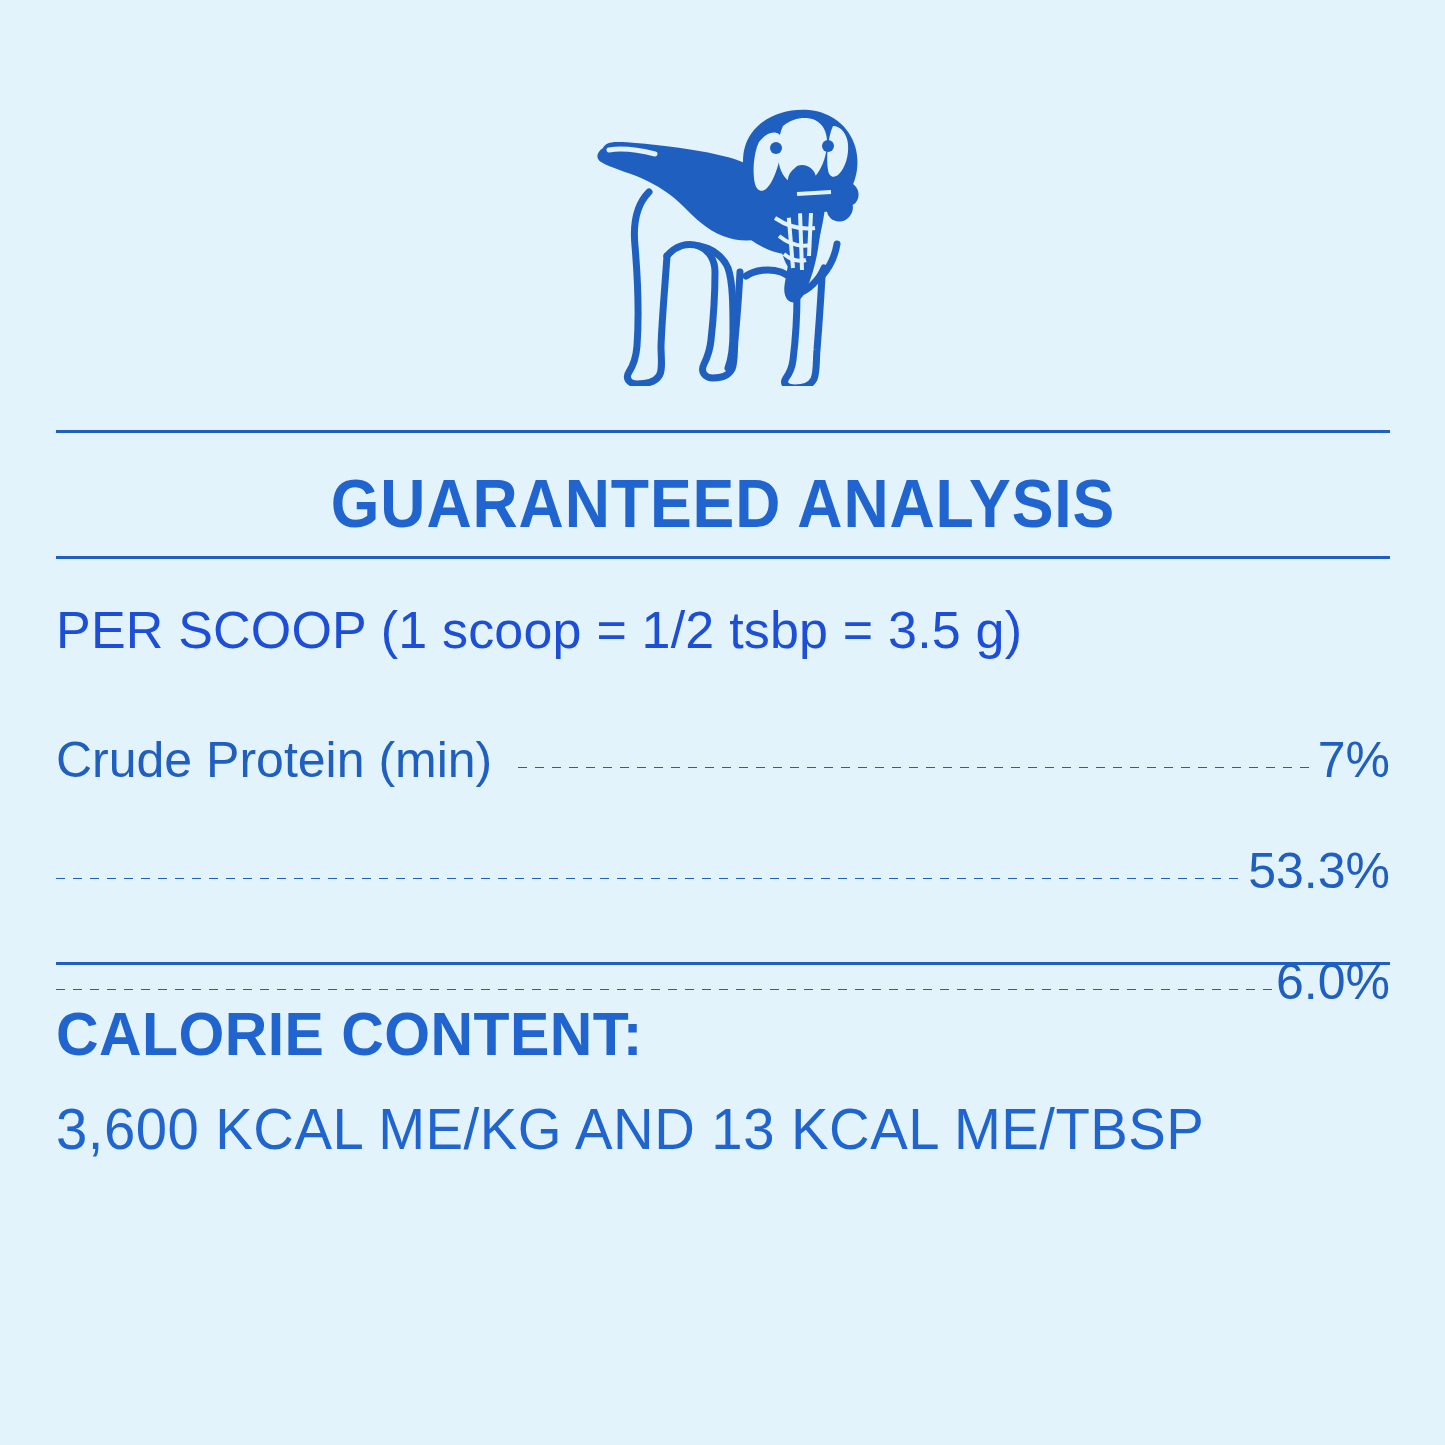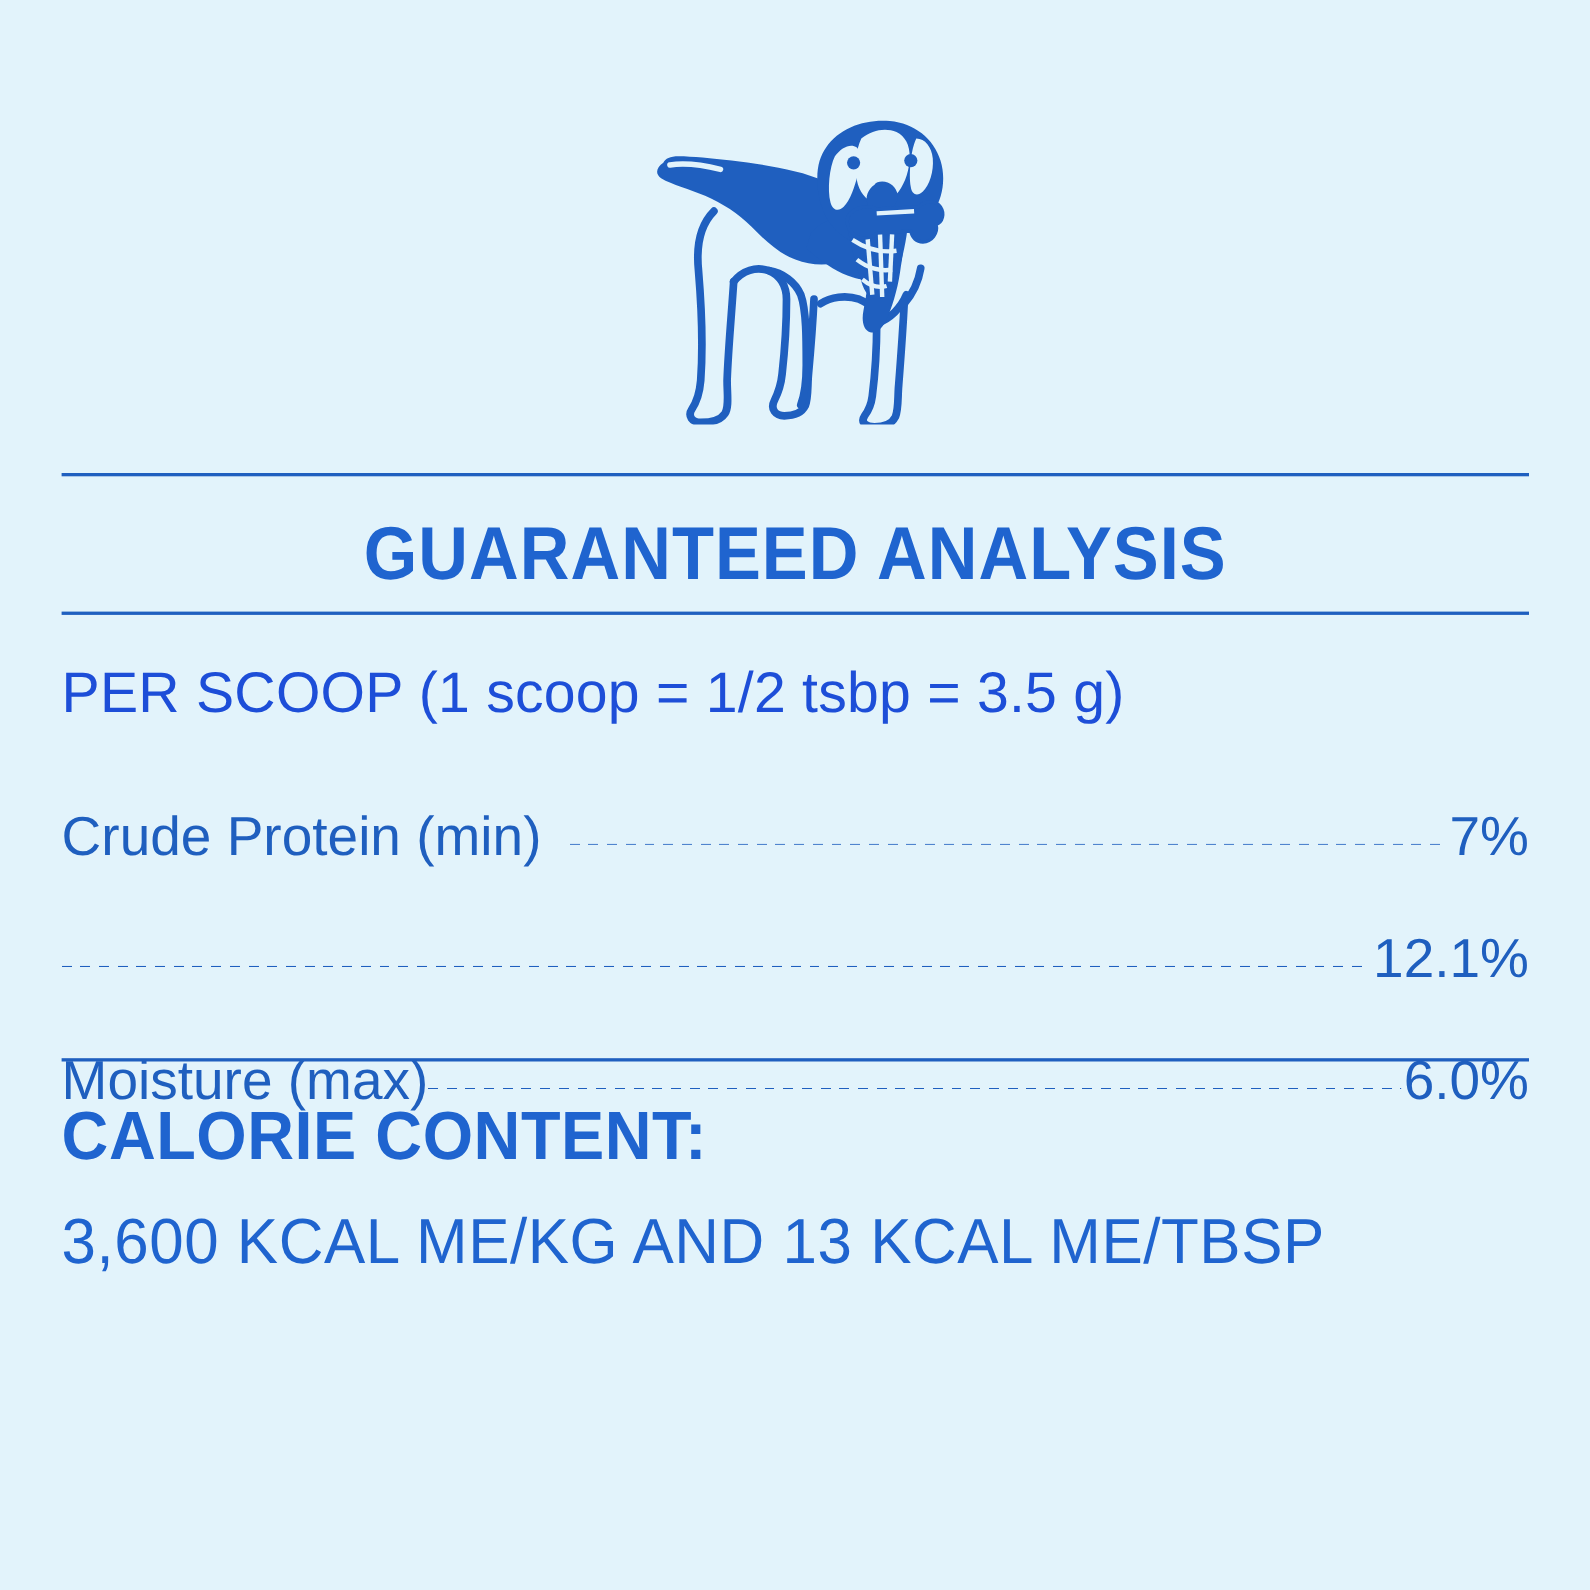--- a/index.html
+++ b/index.html
@@ -253,24 +253,23 @@
   <div class="scoop-note">PER SCOOP (1 scoop = 1/2 tsbp = 3.5 g)</div>
 
   <div class="rows">
     <div class="row gap-lg">
       <span class="row-label">Crude Protein (min)</span>
       <span class="row-leader"></span>
       <span class="row-value">7%</span>
     </div>
     <div class="row gap-none">
       <span class="row-leader"></span>
-      <span class="row-value">12.1%</span>
+      <span class="row-value">53.3%</span>
     </div>
     <div class="row gap-none">
-      <span class="row-label">Moisture (max)</span>
       <span class="row-leader"></span>
       <span class="row-value">6.0%</span>
     </div>
   </div>
 
   <div class="calorie-title">CALORIE CONTENT:</div>
   <div class="calorie-value">3,600 KCAL ME/KG AND 13 KCAL ME/TBSP</div>
 
 </div>
 

